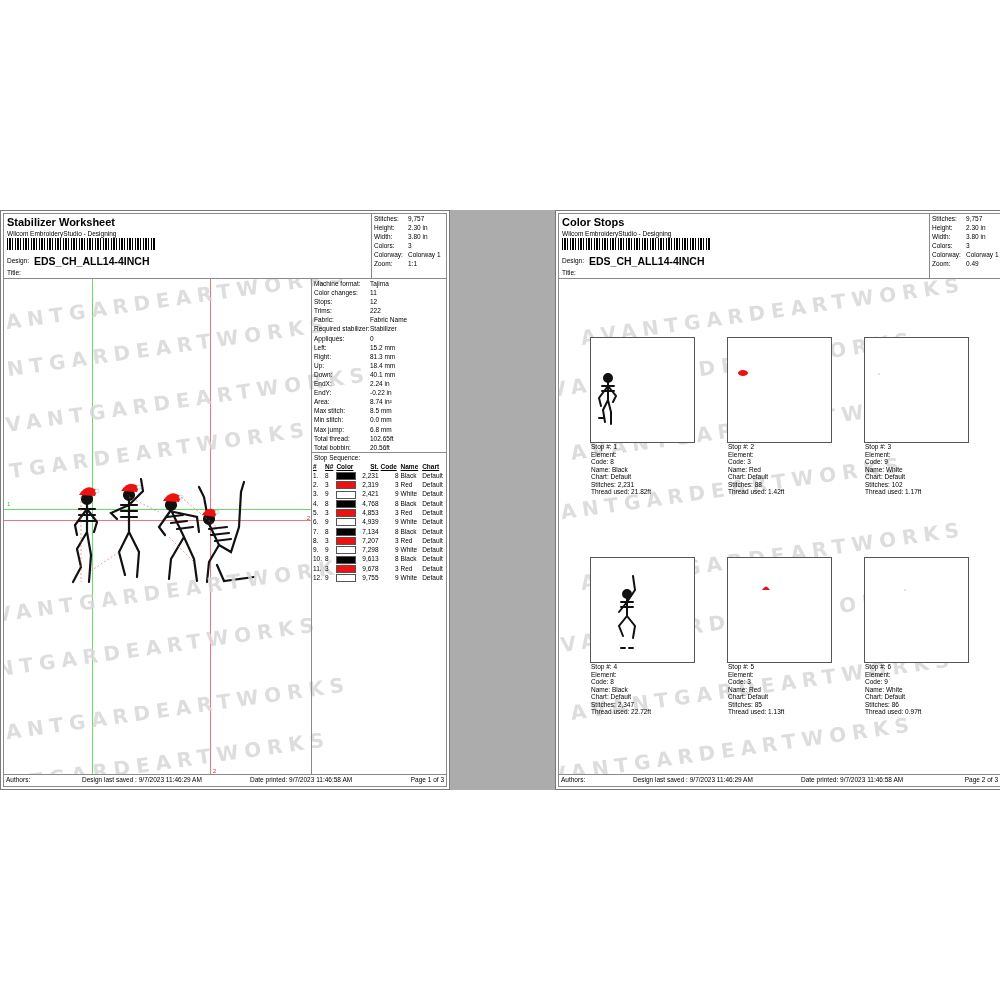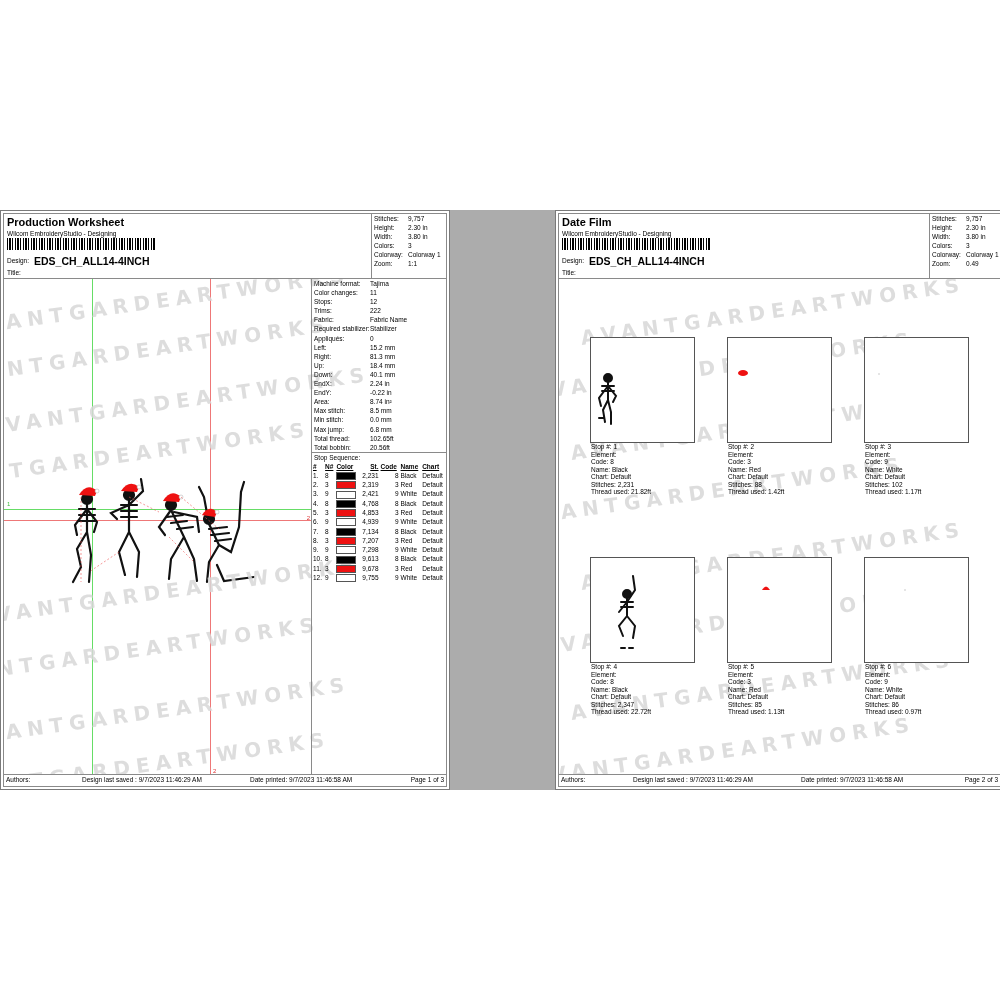--- a/index.html
+++ b/index.html
@@ -41,21 +41,21 @@
   .tinfo { position:absolute; font-size:6.5px; line-height:7.5px; }
 </style>
 </head>
 <body>
 
 <div class="gutter"></div>
 
 <div class="page p1">
  <div class="inner">
   <div class="hdr">
-    <div class="title">Production Worksheet</div>
+    <div class="title">Stabilizer Worksheet</div>
     <div class="sub">Wilcom EmbroideryStudio - Designing</div>
     <div class="barcode"></div>
     <div class="dlabel">Design:</div>
     <div class="dname">EDS_CH_ALL14-4INCH</div>
     <div class="tlabel">Title:</div>
     <div class="stats">
       <div class="row">
             <span class="k">Stitches:</span>
             <span class="v">9,757</span>
           </div>
@@ -343,21 +343,21 @@
     <span style="left:78px">Design last saved : 9/7/2023 11:46:29 AM</span>
     <span style="left:246px">Date printed: 9/7/2023 11:46:58 AM</span>
     <span style="right:2px">Page 1 of 3</span>
   </div>
  </div>
 </div>
 
 <div class="page p2">
  <div class="inner">
   <div class="hdr">
-    <div class="title">Date Film</div>
+    <div class="title">Color Stops</div>
     <div class="sub">Wilcom EmbroideryStudio - Designing</div>
     <div class="barcode"></div>
     <div class="dlabel">Design:</div>
     <div class="dname">EDS_CH_ALL14-4INCH</div>
     <div class="tlabel">Title:</div>
     <div class="stats" style="width:70px">
       <div class="row">
             <span class="k">Stitches:</span>
             <span class="v">9,757</span>
           </div>

